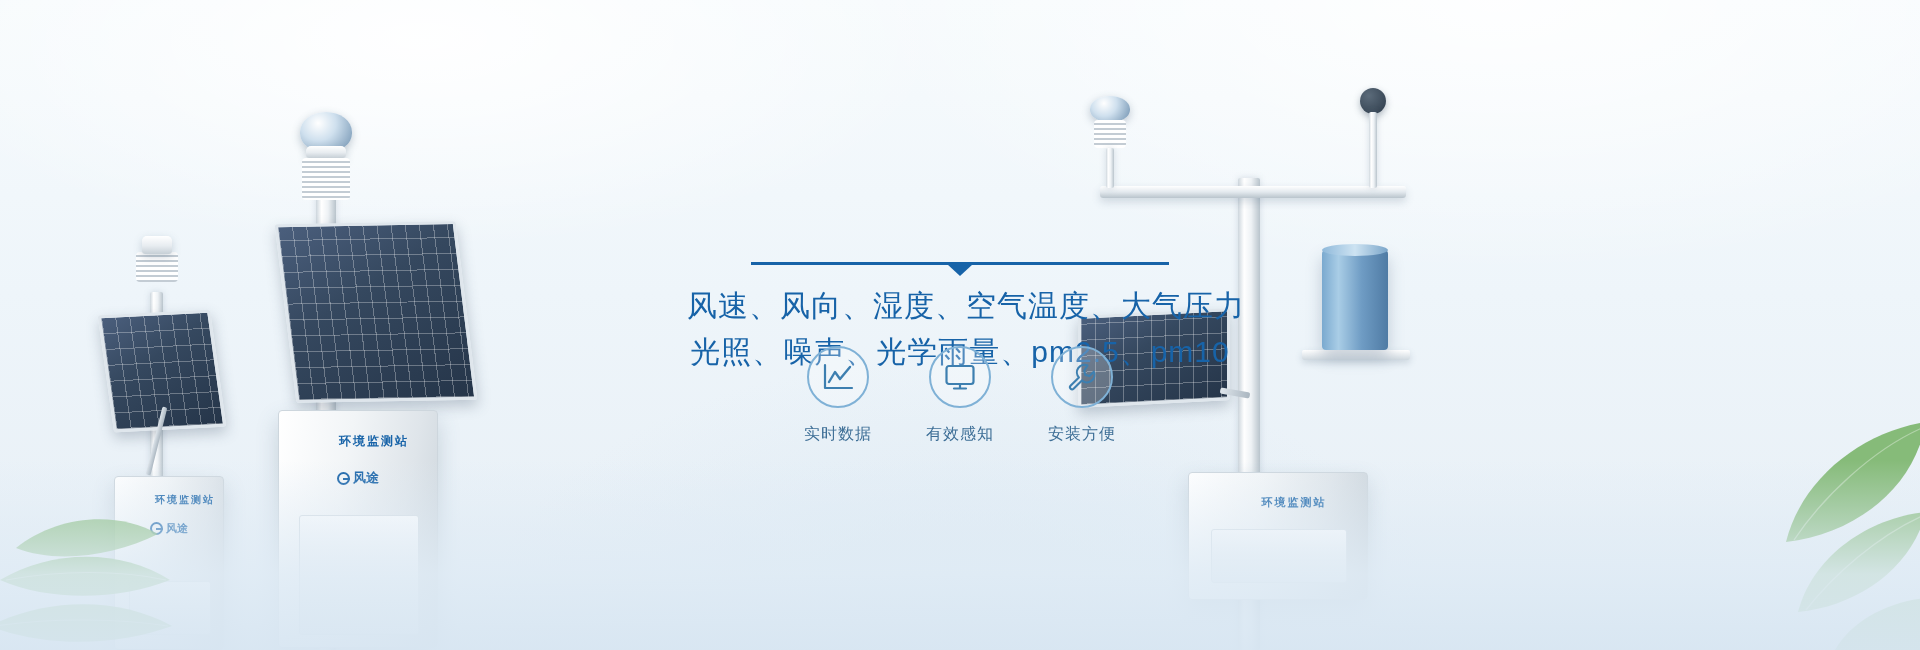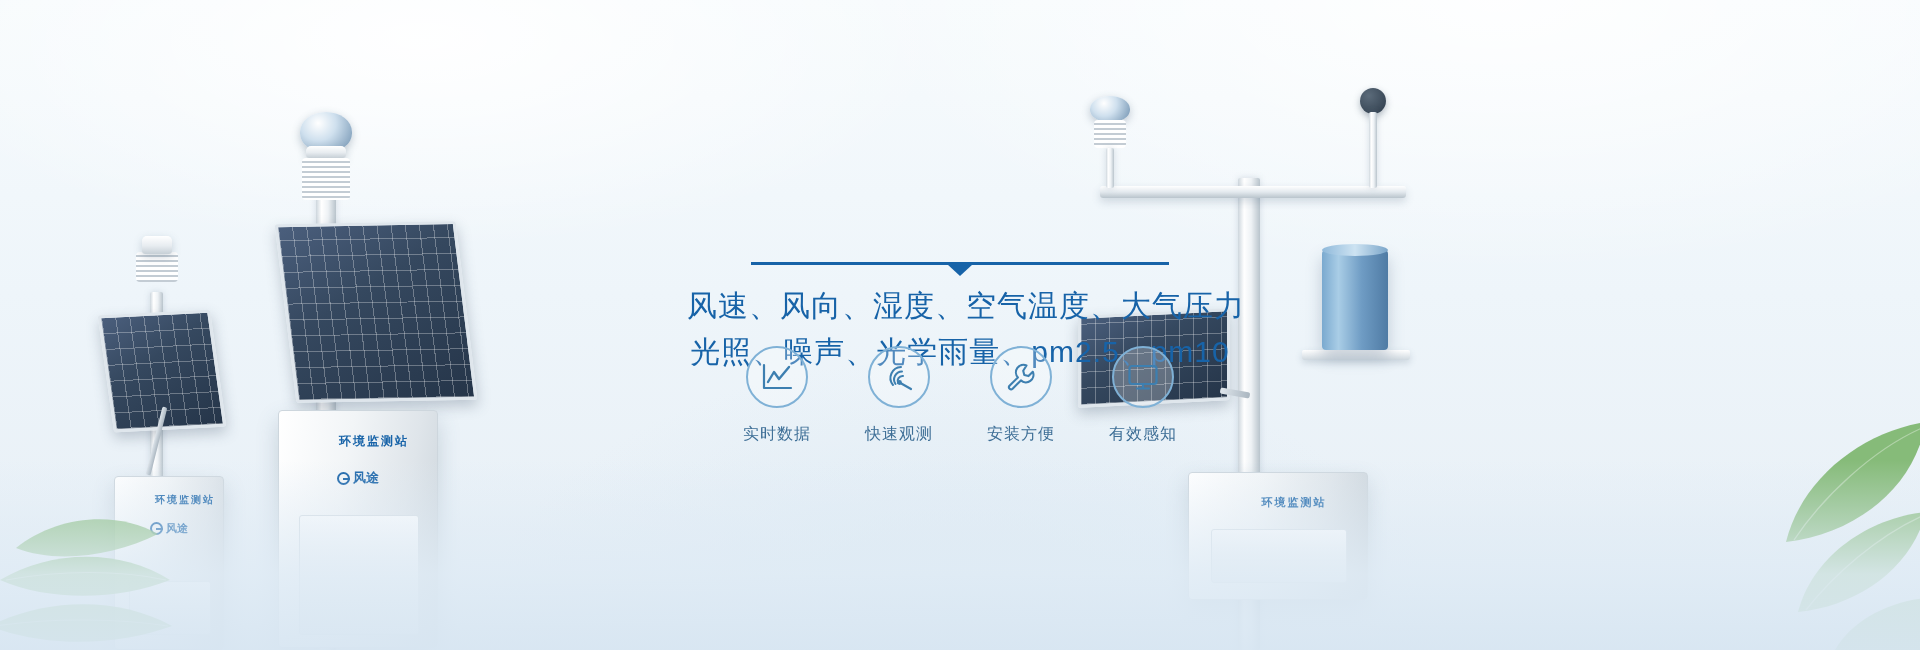--- a/index.html
+++ b/index.html
@@ -301,51 +301,37 @@
       <div class="feature">
         <div class="fcircle">
           <svg width="34" height="30" viewBox="0 0 34 30">
             <polyline points="4,3 4,26 31,26" fill="none" stroke="#3d7fb0" stroke-width="2.2" stroke-linecap="round" stroke-linejoin="round"></polyline>
             <polyline points="8,20 14,10 19,17 29,5" fill="none" stroke="#3d7fb0" stroke-width="2.4" stroke-linecap="round" stroke-linejoin="round"></polyline>
           </svg>
         </div>
         <div class="flabel">实时数据</div>
       </div>
 
-      <div class="feature">
-        <div class="fcircle">
-          <svg width="34" height="32" viewBox="0 0 34 32">
-            <g fill="none" stroke="#3d7fb0" stroke-width="2" stroke-linecap="round">
-              <path d="M11 24 A11 11 0 0 1 19 6"></path>
-              <path d="M13.5 23 A8 8 0 0 1 20 10.5"></path>
-              <path d="M16 22 A5 5 0 0 1 21 15"></path>
-            </g>
-            <circle cx="17.5" cy="21.5" r="2.4" fill="#3d7fb0"></circle>
-            <line x1="17.5" y1="21.5" x2="29" y2="28" stroke="#3d7fb0" stroke-width="2.2" stroke-linecap="round"></line>
-          </svg>
-        </div>
-        <div class="flabel">快速观测</div>
-      </div>
-
-      <div class="feature">
-        <div class="fcircle">
-          <svg width="34" height="32" viewBox="0 0 34 32">
-            <path d="M22.5 4.5 a7.5 7.5 0 0 0 -8.6 11.9 L5.5 24.7 a2.2 2.2 0 0 0 3.1 3.1 l8.3 -8.4
-                     a7.5 7.5 0 0 0 11.9 -8.6 l-4.3 4.3 -4.2 -1.1 -1.1 -4.2 z" fill="none" stroke="#3d7fb0" stroke-width="2.1" stroke-linejoin="round"></path>
-          </svg>
-        </div>
-        <div class="flabel">安装方便</div>
-      </div>
 
       <div class="feature">
         <div class="fcircle">
           <svg width="34" height="30" viewBox="0 0 34 30">
             <rect x="3.5" y="4" width="27" height="18" rx="2.5" fill="none" stroke="#3d7fb0" stroke-width="2.2"></rect>
             <line x1="11" y1="26.5" x2="23" y2="26.5" stroke="#3d7fb0" stroke-width="2.2" stroke-linecap="round"></line>
             <line x1="17" y1="22" x2="17" y2="26.5" stroke="#3d7fb0" stroke-width="2.2"></line>
           </svg>
         </div>
         <div class="flabel">有效感知</div>
       </div>
 
+      <div class="feature">
+        <div class="fcircle">
+          <svg width="34" height="32" viewBox="0 0 34 32">
+            <path d="M22.5 4.5 a7.5 7.5 0 0 0 -8.6 11.9 L5.5 24.7 a2.2 2.2 0 0 0 3.1 3.1 l8.3 -8.4
+                     a7.5 7.5 0 0 0 11.9 -8.6 l-4.3 4.3 -4.2 -1.1 -1.1 -4.2 z" fill="none" stroke="#3d7fb0" stroke-width="2.1" stroke-linejoin="round"></path>
+          </svg>
+        </div>
+        <div class="flabel">安装方便</div>
+      </div>
+
     </div>
   </div>
 </div>
 
 </body></html>

